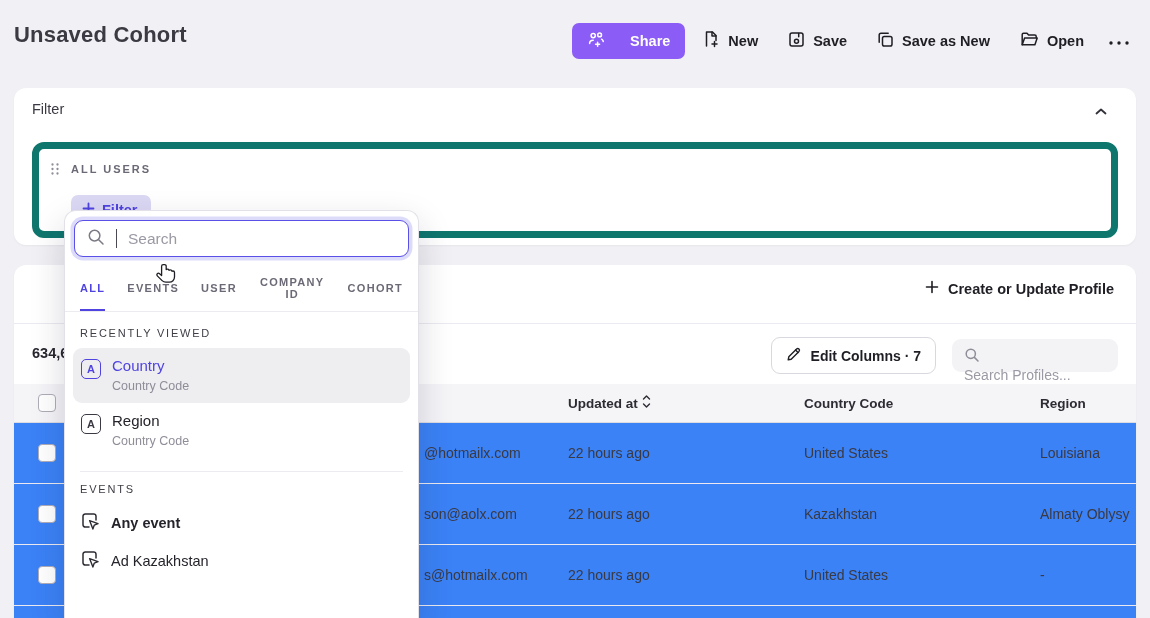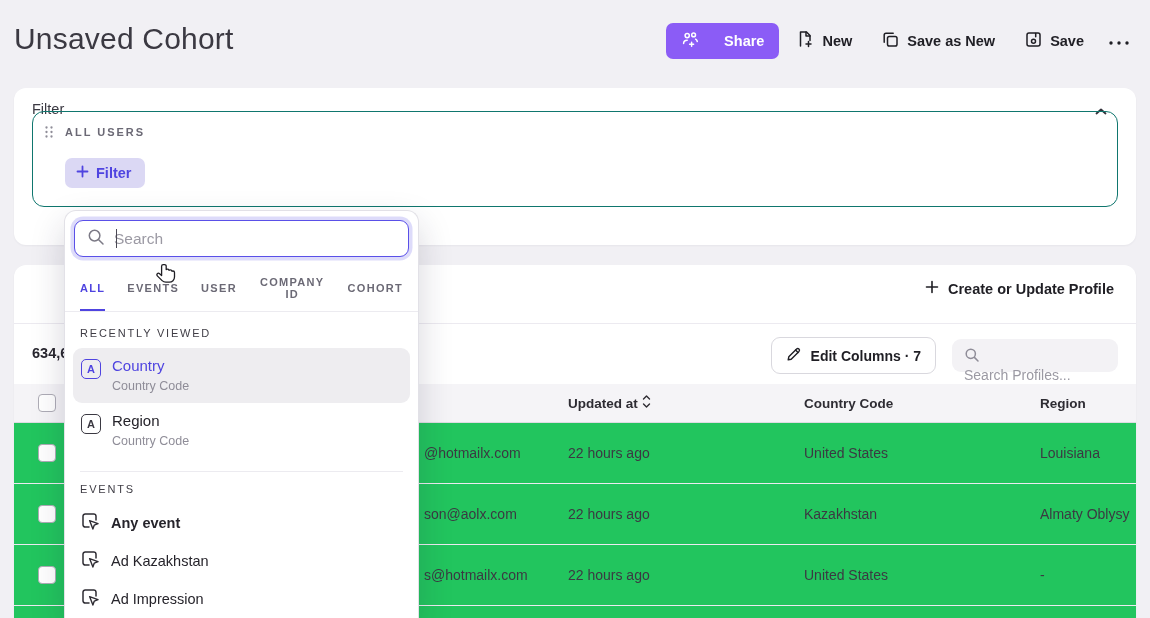--- a/index.html
+++ b/index.html
@@ -5,41 +5,41 @@
   * { margin:0; padding:0; box-sizing:border-box; }
   html,body { width:1150px; height:618px; overflow:hidden; }
   body {
     font-family:"Liberation Sans","DejaVu Sans",sans-serif;
     background:#f1f0f4; color:#28262e; position:relative;
   }
   .stage { position:absolute; inset:0; width:1150px; height:618px; overflow:hidden; }
 
   
   .page-header { position:absolute; left:14px; right:14px; top:0; height:78px; }
-  .page-title { position:absolute; left:0; top:22px; font-size:30px; font-weight:400; color:#3b3942; letter-spacing:0.2px; }
+  .page-title { position:absolute; left:0; top:22px; font-size:22px; font-weight:700; color:#3b3942; letter-spacing:0.2px; }
   .header-actions { position:absolute; right:0; top:22px; display:flex; align-items:center; gap:6px; }
   .btn-primary {
     display:flex; align-items:center; gap:24px; background:#8b5cf6; color:#fff;
     border:none; border-radius:7px; padding:8px 15px; font-size:14.5px; font-weight:600;
     font-family:inherit; cursor:pointer;
   }
   .btn-ghost {
     display:flex; align-items:center; gap:8px; background:transparent; color:#1f1e24;
     border:none; border-radius:7px; padding:8px 12px; font-size:14.5px; font-weight:600;
     font-family:inherit; cursor:pointer;
   }
   .btn-ghost svg, .btn-primary svg { flex:0 0 auto; }
   .more-btn { padding:8px 6px; }
 
   
   .card { position:absolute; background:#fff; border-radius:12px; box-shadow:0 1px 2px rgba(40,38,50,0.05); }
   .filter-card { left:14px; top:88px; width:1122px; height:157px; }
   .filter-title { position:absolute; left:18px; top:13px; font-size:14.5px; color:#3b3942; }
   .collapse-btn { position:absolute; right:24px; top:12px; background:none; border:none; cursor:pointer; color:#33313a; padding:4px; }
-  .group-box { position:absolute; left:18px; top:23px; right:18px; height:96px; border:1px solid #0f766e; border-radius:12px; }
+  .group-box { position:absolute; left:18px; top:54px; right:18px; height:96px; border:7px solid #0f766e; border-radius:12px; }
   .drag-handle { position:absolute; left:11px; top:13px; color:#8f8d98; }
   .group-label { position:absolute; left:32px; top:14px; font-size:11px; font-weight:600; letter-spacing:2px; color:#6b6975; }
   .add-filter-btn {
     position:absolute; left:32px; top:46px; display:flex; align-items:center; gap:7px;
     background:#dbd8f4; color:#4f44e0; border:none; border-radius:7px; padding:7px 14px 7px 11px;
     font-size:14.5px; font-weight:600; font-family:inherit; cursor:pointer;
   }
 
   
   .profiles-card { left:14px; top:265px; width:1122px; height:365px; }
@@ -56,39 +56,39 @@
     padding:8px 14px; font-family:inherit; font-size:14px; font-weight:600; color:#1f1e24; cursor:pointer;
   }
   .profiles-search {
     display:flex; align-items:flex-start; background:#f3f2f5; border-radius:9px;
     padding:8px 12px; width:166px; height:33px; color:#8f8d98;flex-direction:column;
   }
   .profiles-search input { border:none; outline:none; background:transparent; font-family:inherit; font-size:14px; width:120px; color:#3b3942; }
   .profiles-search input::placeholder { color:#9b99a3; }
 
   .table-header { position:absolute; left:0; right:0; top:119px; height:39px; background:#f5f4f7; border-bottom:1px solid #dddce2; }
-  .table-row { position:absolute; left:0; right:0; height:61px; border-bottom:1px solid #eceaf0; background:#22c55e; }
+  .table-row { position:absolute; left:0; right:0; height:61px; border-bottom:1px solid #eceaf0; background:#3b82f6; }
   .cell { position:absolute; top:50%; transform:translateY(-50%); font-size:14px; color:#3b3942; white-space:nowrap; }
   .hcell { font-size:13.5px; font-weight:600; color:#2e2c33; display:flex; align-items:center; gap:4px; }
   .c-check { left:24px; }
   .c-email { left:410px; }
   .c-updated { left:554px; }
   .c-country { left:790px; }
   .c-region { left:1026px; }
   .checkbox { width:18px; height:18px; border:1.5px solid #aeacb6; border-radius:4px; background:#fff; display:block; }
 
   
   .dropdown {
     position:absolute; left:64px; top:210px; width:355px; height:408px; background:#fff;
     border-radius:12px 12px 0 0; border:1px solid #e2e1e7; border-bottom:none;
     box-shadow:0 14px 34px rgba(35,30,60,0.18); z-index:5; overflow:hidden;
   }
   .dd-search-wrap { margin:9px 9px 0 9px; position:relative; }
   .dd-search {
-    display:flex; align-items:center; gap:9px; height:37px; padding:0 12px;
+    display:flex; align-items:center; gap:23px; height:37px; padding:0 12px;
     border:1.5px solid #5a50e8; border-radius:9px; box-shadow:0 0 0 3.5px rgba(101,92,232,0.22);
     background:#fff; color:#8f8d98;
   }
   .dd-search input { border:none; outline:none; font-family:inherit; font-size:15.5px; width:270px; background:transparent; color:#28262e; }
   .dd-search input::placeholder { color:#9b99a3; }
   .text-caret { position:absolute; left:42px; top:9px; width:1px; height:19px; background:#4b4954; }
   .dd-tabs { display:flex; gap:22px; padding:0 15px; margin-top:13px; border-bottom:1px solid #ecebf0; }
   .dd-tab {
     background:none; border:none; font-family:inherit; font-size:11px; font-weight:700; letter-spacing:1.3px;
     color:#6b6975; padding:6px 0 9px 0; cursor:pointer; border-bottom:2.5px solid transparent;
@@ -139,35 +139,44 @@
             <path d="M3.5 16V2h6L13 5.5v5"></path>
             <path d="M9 2v4h4"></path>
             <path d="M11.5 11.5v5 M9 14h5"></path>
           </svg>
         </span>
         <span>New</span>
       </button>
       <button class="btn-ghost">
         <span>
           <svg width="17" height="17" viewBox="0 0 17 17" fill="none" stroke="#1f1e24" stroke-width="1.5" stroke-linecap="round" stroke-linejoin="round">
-            <rect x="5.5" y="5.5" width="9.5" height="9.5" rx="1.8"></rect>
-            <path d="M2.2 11.2V4c0-1 .8-1.8 1.8-1.8h7.2"></path>
-          </svg>
-        </span>
-        <span>Save as New</span>
-      </button>
-      <button class="btn-ghost">
-        <span>
-          <svg width="17" height="17" viewBox="0 0 17 17" fill="none" stroke="#1f1e24" stroke-width="1.5" stroke-linecap="round" stroke-linejoin="round">
             <rect x="2" y="2" width="13" height="13" rx="2"></rect>
             <path d="M10.7 2.4v3.4"></path>
             <circle cx="8.5" cy="10.3" r="2"></circle>
           </svg>
         </span>
         <span>Save</span>
+      </button>
+      <button class="btn-ghost">
+        <span>
+          <svg width="17" height="17" viewBox="0 0 17 17" fill="none" stroke="#1f1e24" stroke-width="1.5" stroke-linecap="round" stroke-linejoin="round">
+            <rect x="5.5" y="5.5" width="9.5" height="9.5" rx="1.8"></rect>
+            <path d="M2.2 11.2V4c0-1 .8-1.8 1.8-1.8h7.2"></path>
+          </svg>
+        </span>
+        <span>Save as New</span>
+      </button>
+      <button class="btn-ghost">
+        <span>
+          <svg width="19" height="17" viewBox="0 0 19 17" fill="none" stroke="#1f1e24" stroke-width="1.5" stroke-linecap="round" stroke-linejoin="round">
+            <path d="M2.2 13.8V3.6c0-.8.6-1.4 1.4-1.4h3.4l1.6 1.9h6.2c.8 0 1.4.6 1.4 1.4v1"></path>
+            <path d="M2.2 13.8 4.6 7h12.6l-2.3 6.8H2.2Z"></path>
+          </svg>
+        </span>
+        <span>Open</span>
       </button>
       <button class="btn-ghost more-btn">
         <span>
           <svg width="22" height="6" viewBox="0 0 22 6" fill="#1f1e24">
             <circle cx="3" cy="3" r="1.7"></circle>
               <circle cx="11" cy="3" r="1.7"></circle>
               <circle cx="19" cy="3" r="1.7"></circle>
           </svg>
         </span>
       </button>
@@ -346,29 +355,20 @@
       <div class="dd-event-item">
         <span class="event-icon">
           <svg width="19" height="19" viewBox="0 0 19 19" fill="none">
             <path d="M15 8V4.2A2.2 2.2 0 0 0 12.8 2H4.2A2.2 2.2 0 0 0 2 4.2v8.6A2.2 2.2 0 0 0 4.2 15H8" stroke="#2e2c33" stroke-width="1.5" stroke-linecap="round"></path>
             <path d="M8.6 8.6 17 11.7l-3.7 1.4L11.9 17 8.6 8.6Z" fill="#fff" stroke="#2e2c33" stroke-width="1.4" stroke-linejoin="round"></path>
           </svg>
         </span>
         <span>Ad Kazakhstan</span>
       </div>
       <div class="dd-event-item">
-        <span class="event-icon">
-          <svg width="19" height="19" viewBox="0 0 19 19" fill="none">
-            <path d="M15 8V4.2A2.2 2.2 0 0 0 12.8 2H4.2A2.2 2.2 0 0 0 2 4.2v8.6A2.2 2.2 0 0 0 4.2 15H8" stroke="#2e2c33" stroke-width="1.5" stroke-linecap="round"></path>
-            <path d="M8.6 8.6 17 11.7l-3.7 1.4L11.9 17 8.6 8.6Z" fill="#fff" stroke="#2e2c33" stroke-width="1.4" stroke-linejoin="round"></path>
-          </svg>
-        </span>
-        <span>Ad Impression</span>
-      </div>
-      <div class="dd-event-item">
         
         
       </div>
     </div>
   </div>
 
   <span class="mouse-cursor">
     <svg width="23" height="25" viewBox="0 0 23 25">
       <path d="M8.2 2.6c-.9 0-1.6.7-1.6 1.6v9.4l-2-1.9c-.7-.6-1.7-.6-2.3 0-.6.6-.6 1.6 0 2.2l4.8 4.7c1 1 2.4 1.6 3.8 1.6h3.4c2.9 0 5.2-2.3 5.2-5.2v-4.5c0-.8-.7-1.5-1.5-1.5-.3 0-.6.1-.9.3-.2-.8-1-1.4-1.8-1.4-.5 0-.9.2-1.2.4-.3-.7-1-1.1-1.7-1.1-.5 0-.9.1-1.2.4V4.2c0-.9-.7-1.6-1.6-1.6Z" fill="#fff" stroke="#1f1e24" stroke-width="1.3" stroke-linejoin="round"></path>
     </svg>

